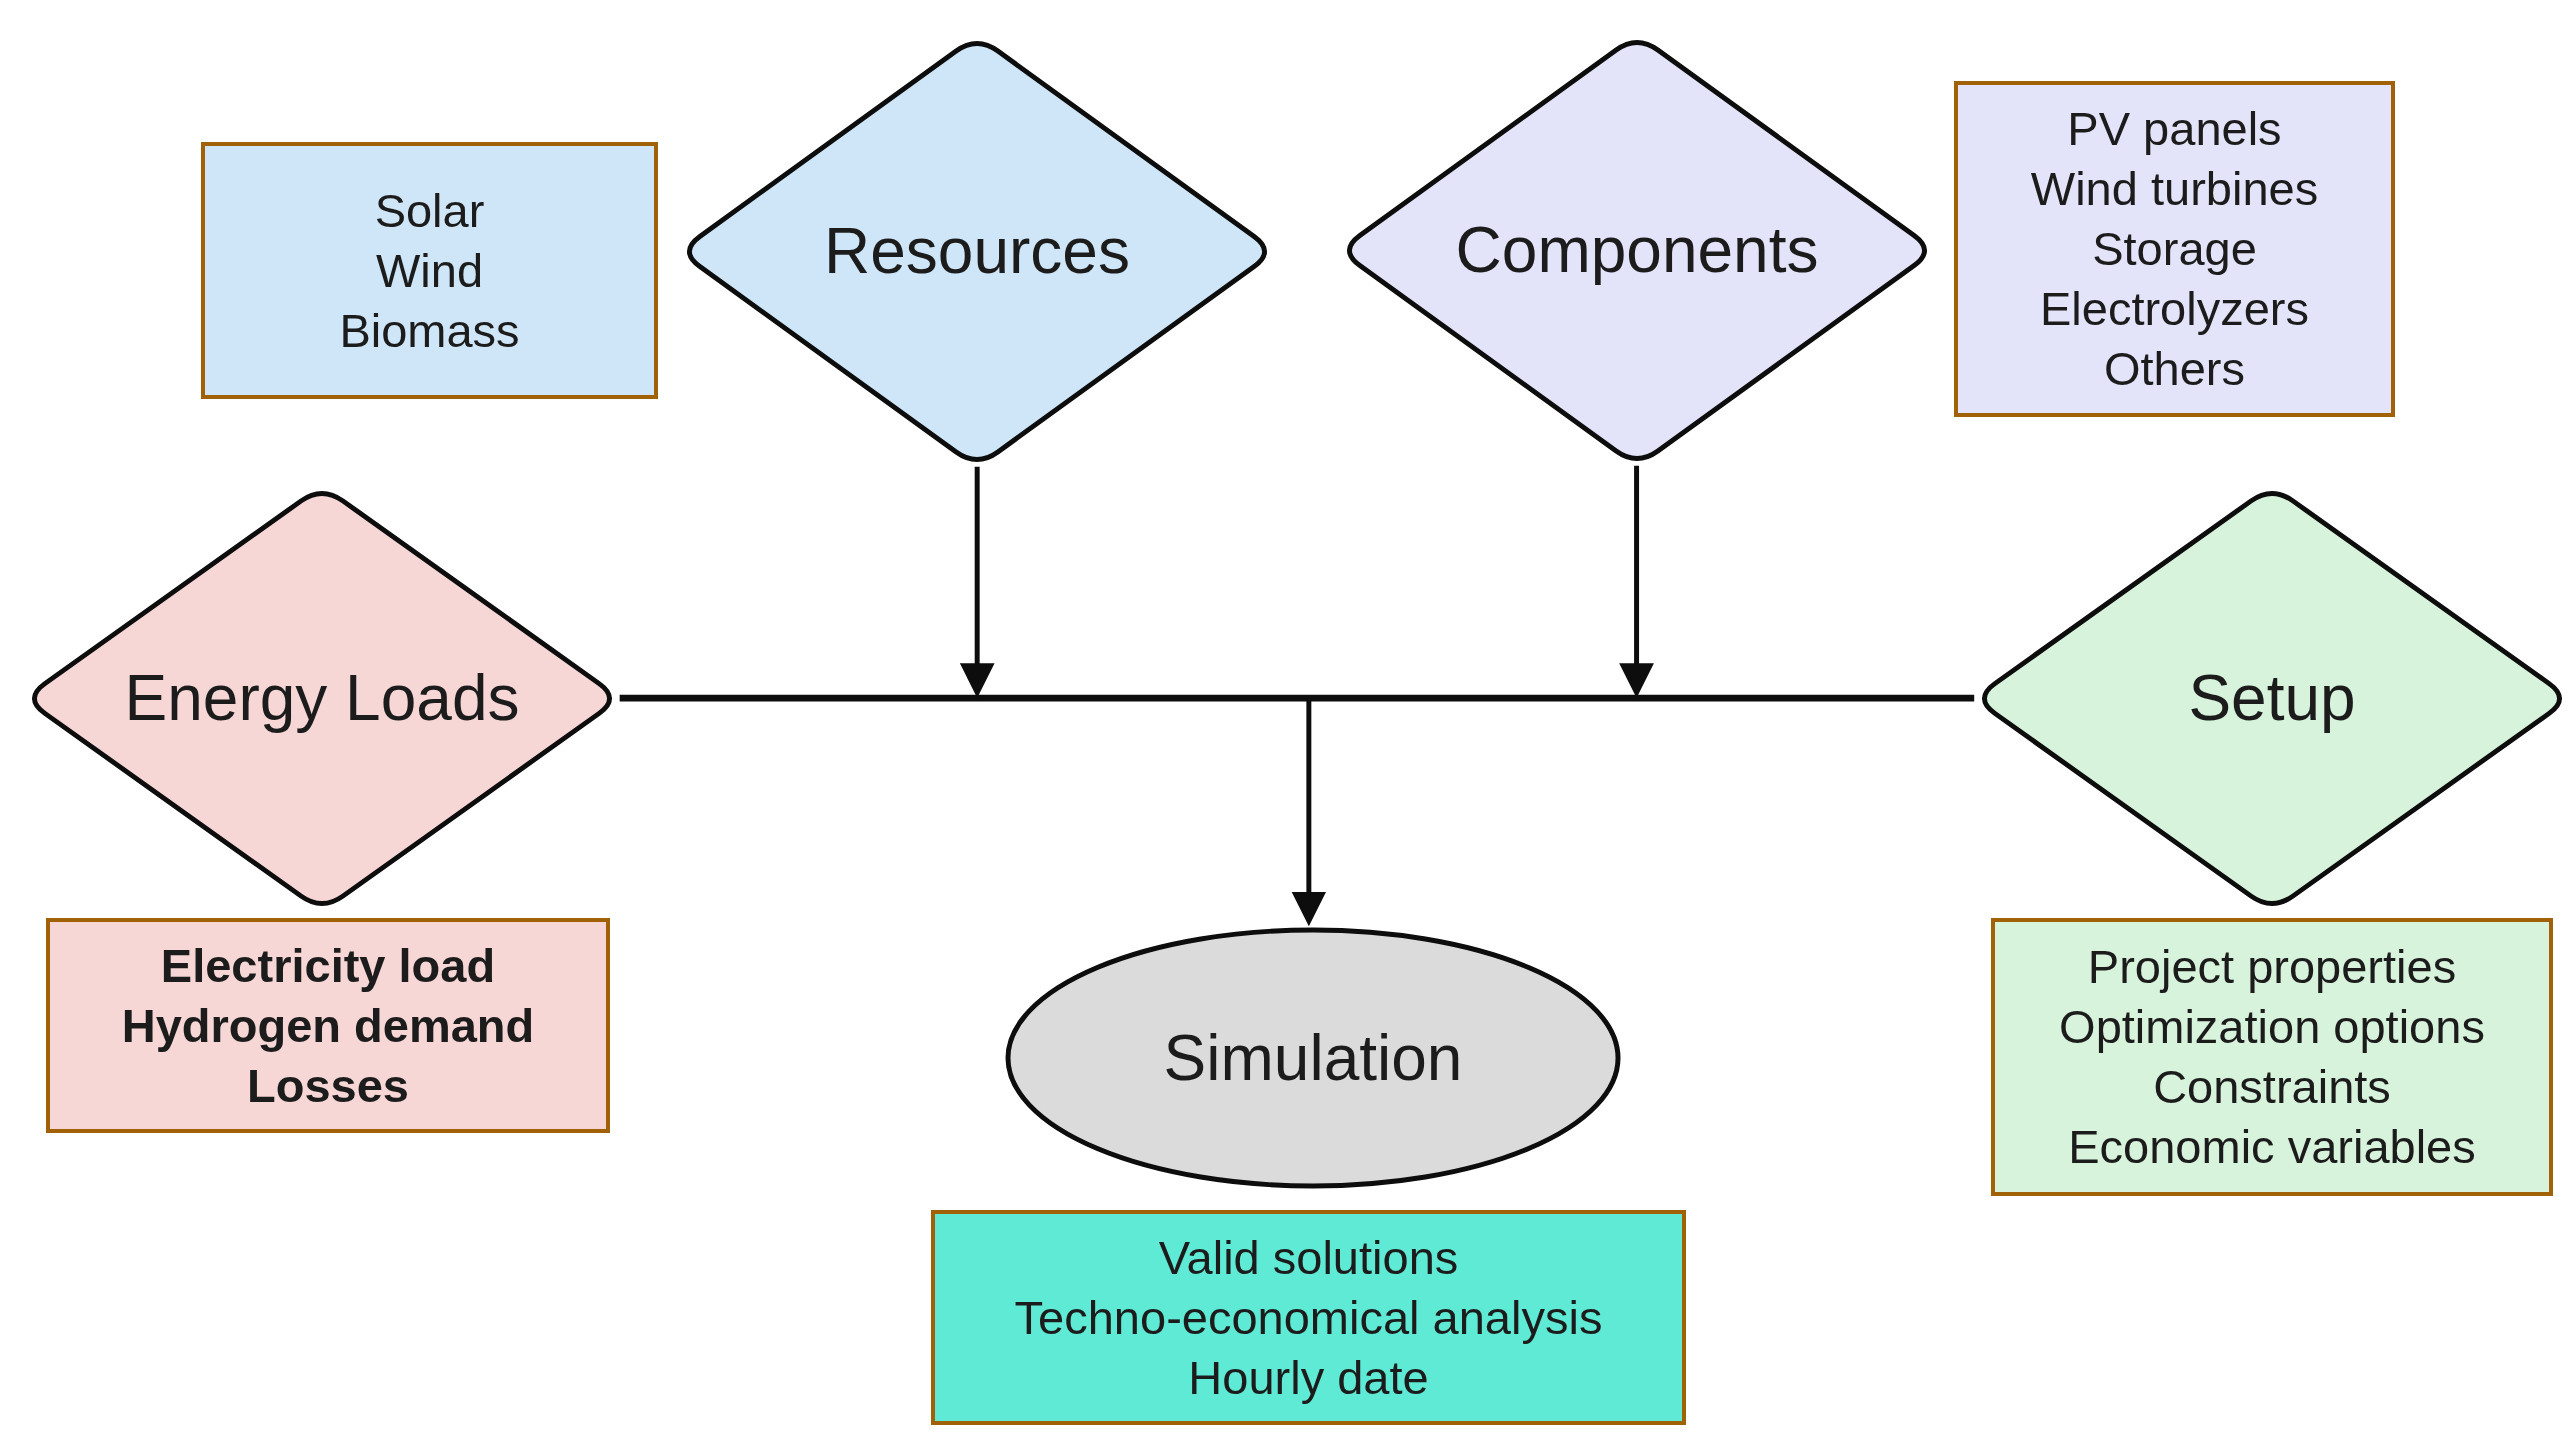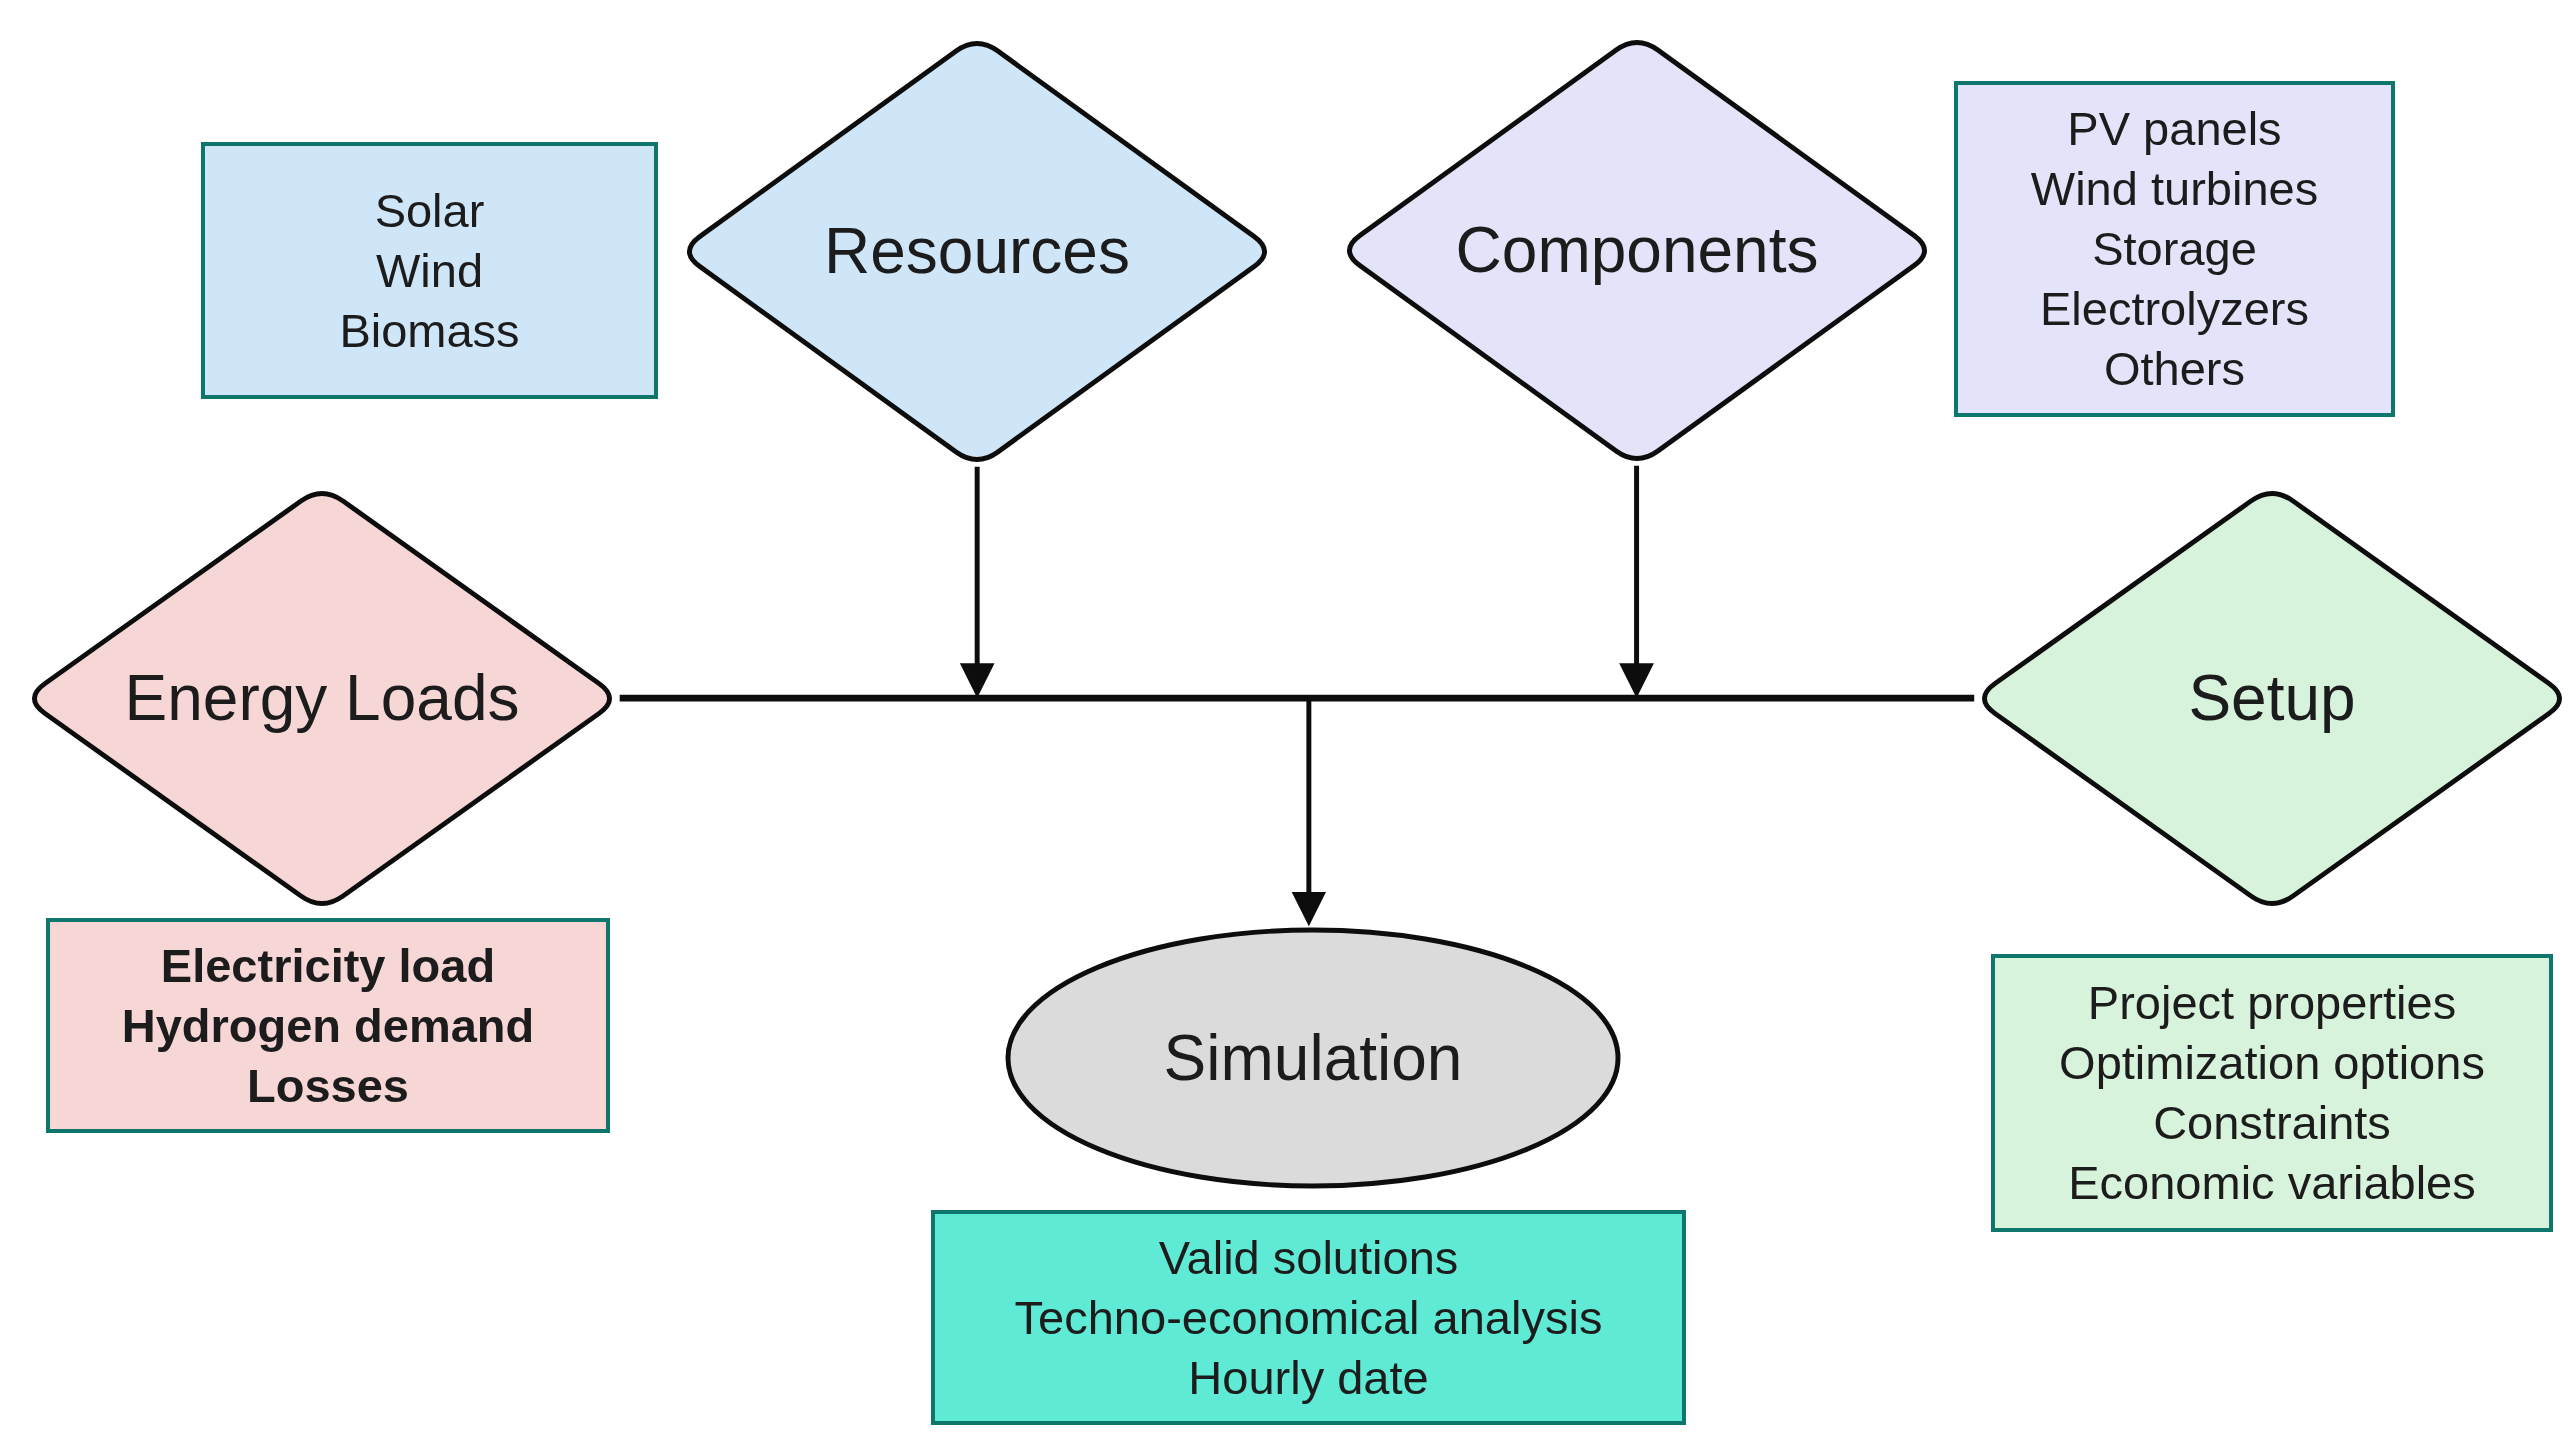--- a/index.html
+++ b/index.html
@@ -20,21 +20,21 @@
   .node { position: absolute; }
   .node svg { position: absolute; left: 0; top: 0; width: 100%; height: 100%; overflow: visible; }
   .node .label {
     position: absolute; left: 0; top: 0; right: 0; bottom: 0;
     display: flex; align-items: center; justify-content: center;
     font-size: 64px; line-height: 1.1; color: #1c1c1c;
     text-align: center;
   }
   .listbox {
     position: absolute;
-    border: 4px solid #0f766e;
+    border: 4px solid #a16207;
     box-sizing: border-box;
     display: flex; flex-direction: column;
     align-items: center; justify-content: center;
     text-align: center;
   }
   .listbox .box-line { font-size: 47px; line-height: 60px; white-space: nowrap; }
 
   
   #resources-diamond   { left: 679px;  top: 36px;  width: 596px; height: 431px; }
   #components-diamond  { left: 1339px; top: 35px;  width: 596px; height: 431px; }
@@ -113,21 +113,21 @@
     <div class="box-line">Electrolyzers</div>
     <div class="box-line">Others</div>
   </div>
 
   <div class="listbox" id="electricity-box" style="background-color: rgb(247, 214, 214); font-weight: bold;">
     <div class="box-line">Electricity load</div>
     <div class="box-line">Hydrogen demand</div>
     <div class="box-line">Losses</div>
   </div>
 
-  <div class="listbox" id="project-box" style="background-color: rgb(216, 243, 219); margin-top: 36px;">
+  <div class="listbox" id="project-box" style="background-color: rgb(216, 243, 219);">
     <div class="box-line">Project properties</div>
     <div class="box-line">Optimization options</div>
     <div class="box-line">Constraints</div>
     <div class="box-line">Economic variables</div>
   </div>
 
   <div class="listbox" id="valid-box" style="background-color: #5eead4;">
     <div class="box-line">Valid solutions</div>
     <div class="box-line">Techno-economical analysis</div>
     <div class="box-line">Hourly date</div>

